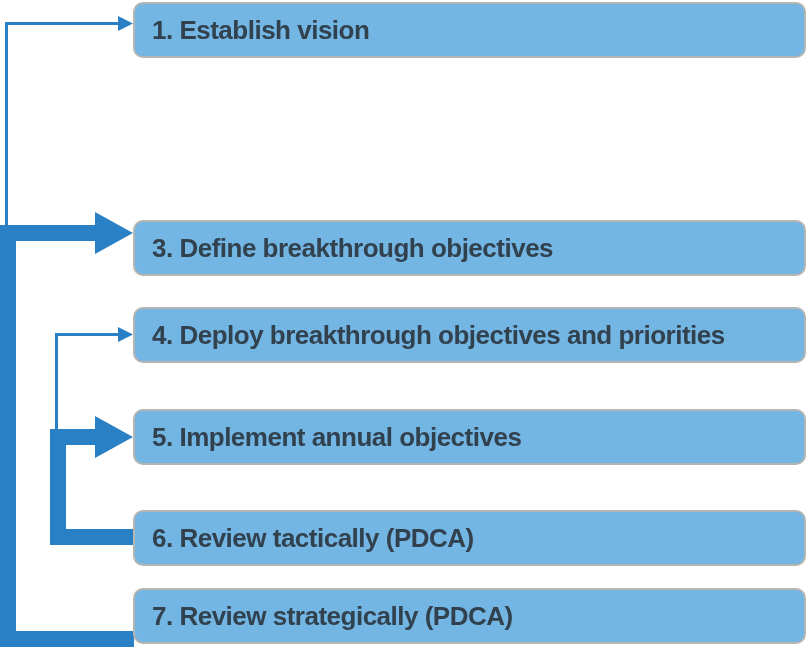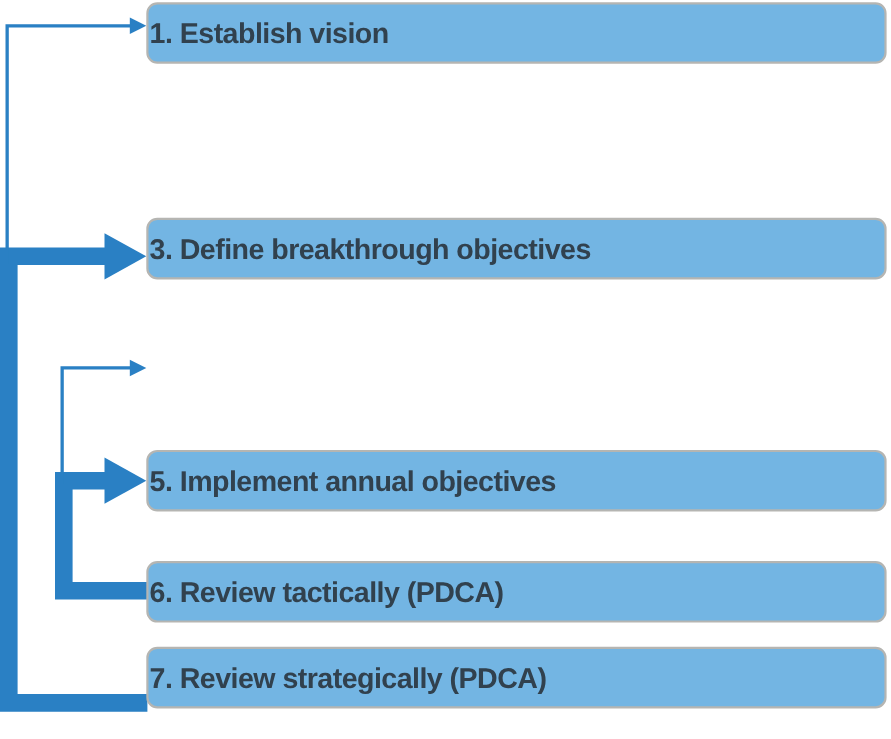--- a/index.html
+++ b/index.html
@@ -37,21 +37,21 @@
   .step-box{
     position:absolute;
     left:133px;
     width:673px;
     height:56px;
     background:var(--box-fill);
     border:2px solid var(--box-border);
     border-radius:10px;
     display:flex;
     align-items:center;
-    padding-left:1px;
+    padding-left:17px;
     overflow:hidden;
   }
   .step-label{
     font-size:26px;
     font-weight:bold;
     letter-spacing:-0.5px;
     color:var(--text-color);
     white-space:nowrap;
   }
 </style>
@@ -79,22 +79,25 @@
 
     <g>
       <path class="arrow-line thin" d="M 56.5 440 V 334.5 H 119"></path>
       <polygon class="arrow-head" points="118,327 118,342 133,334.5"></polygon>
     </g>
   </svg>
 
   <div class="step-box" style="top:2px">
     <span class="step-label">1. Establish vision</span>
   </div>
-  <div class="step-box" style="top:198px">
+  <div class="step-box" style="top:220px">
     <span class="step-label">3. Define breakthrough objectives</span>
+  </div>
+  <div class="step-box" style="top:307px">
+    <span class="step-label">4. Deploy breakthrough objectives and priorities</span>
   </div>
   <div class="step-box" style="top:409px">
     <span class="step-label">5. Implement annual objectives</span>
   </div>
   <div class="step-box" style="top:510px">
     <span class="step-label">6. Review tactically (PDCA)</span>
   </div>
   <div class="step-box" style="top:588px">
     <span class="step-label">7. Review strategically (PDCA)</span>
   </div>

